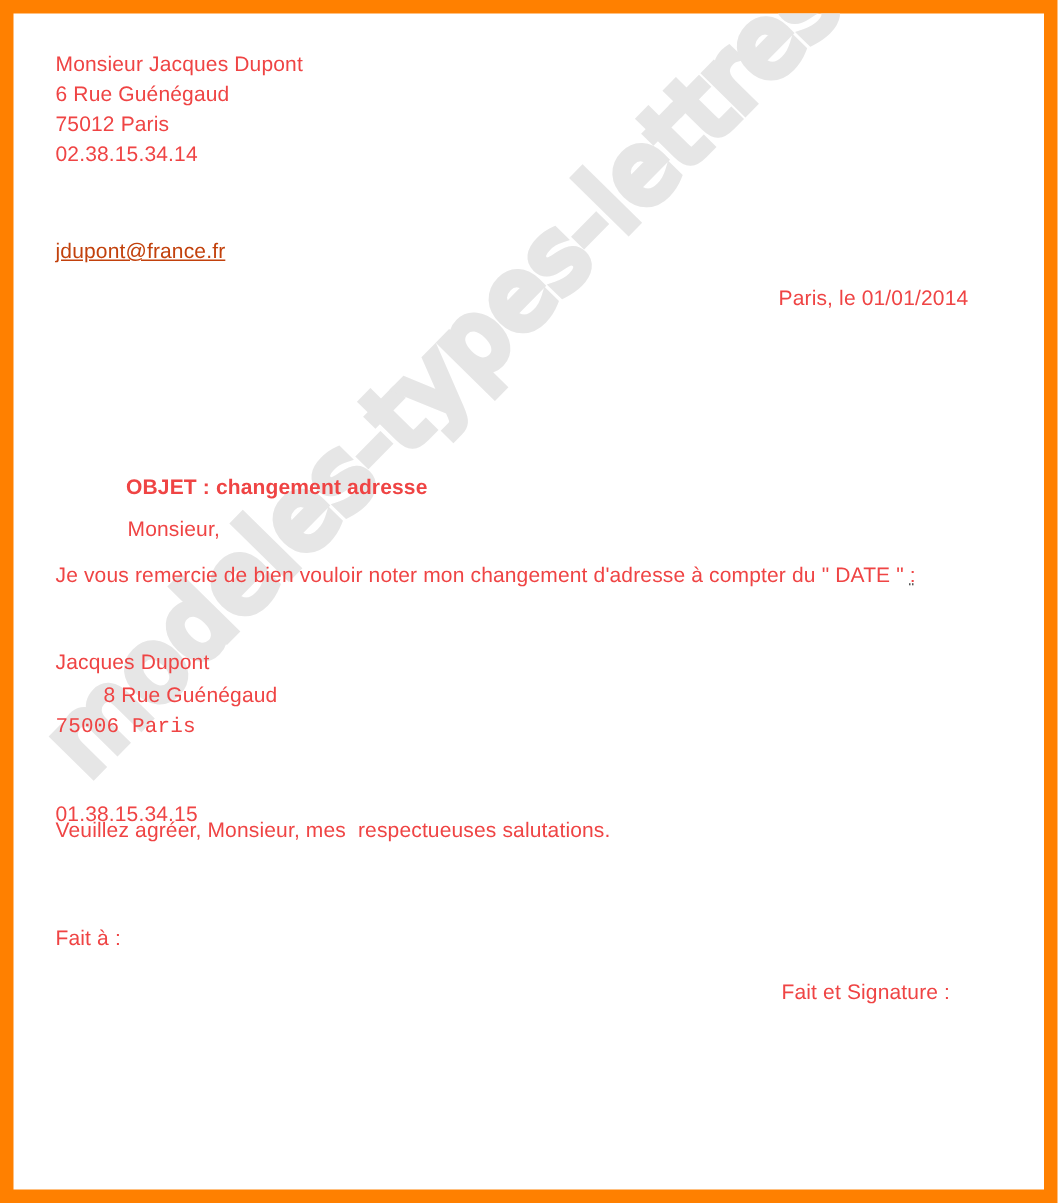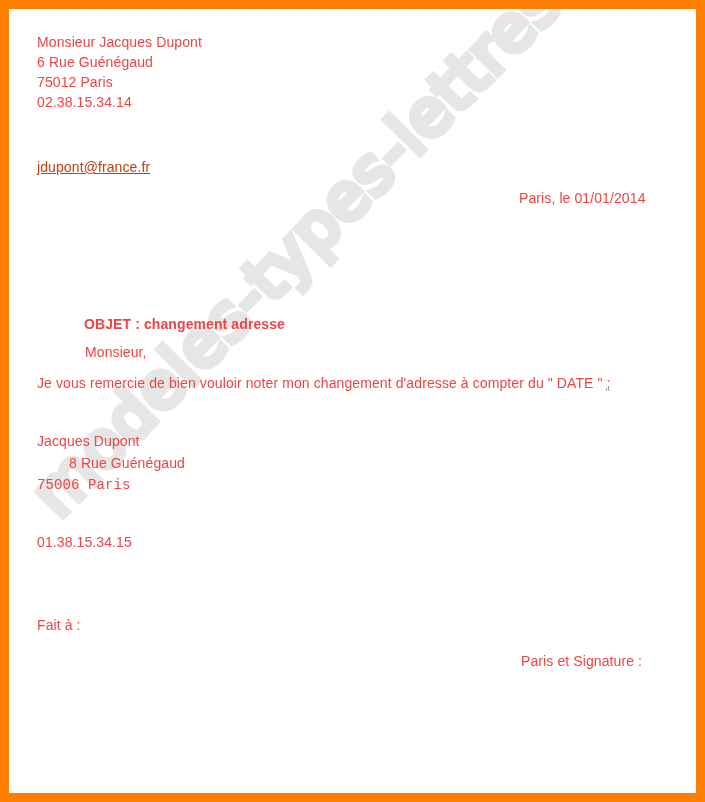--- a/index.html
+++ b/index.html
@@ -90,18 +90,19 @@
 
     <div class="text" style="left:28px; top:364px;"><span>Je vous remercie de bien vouloir noter mon changement d'adresse à compter du " DATE " </span><span class="wavy">:</span></div>
 
     <div>
       <div class="text" style="left:28px; top:422px;">Jacques Dupont</div>
       <div class="text" style="left:28px; top:444px;margin-left:32px;">8 Rue Guénégaud</div>
       <div class="text" style="left:28px; top:466px;font-family:Liberation Mono, monospace;">75006 Paris</div>
       <div class="text" style="left:28px; top:488px;margin-top:35px;">01.38.15.34.15</div>
     </div>
 
+    <div class="text" style="left:28px; top:534px;">Veuillez agréer, Monsieur, mes  respectueuses salutations.</div>
 
     <div class="text" style="left:28px; top:606px;">Fait à :</div>
 
-    <div class="text" style="left:512px; top:642px;">Paris et Signature :</div>
+    <div class="text" style="left:512px; top:642px;">Fait et Signature :</div>
   </div>
 </div>
 
 </body></html>

